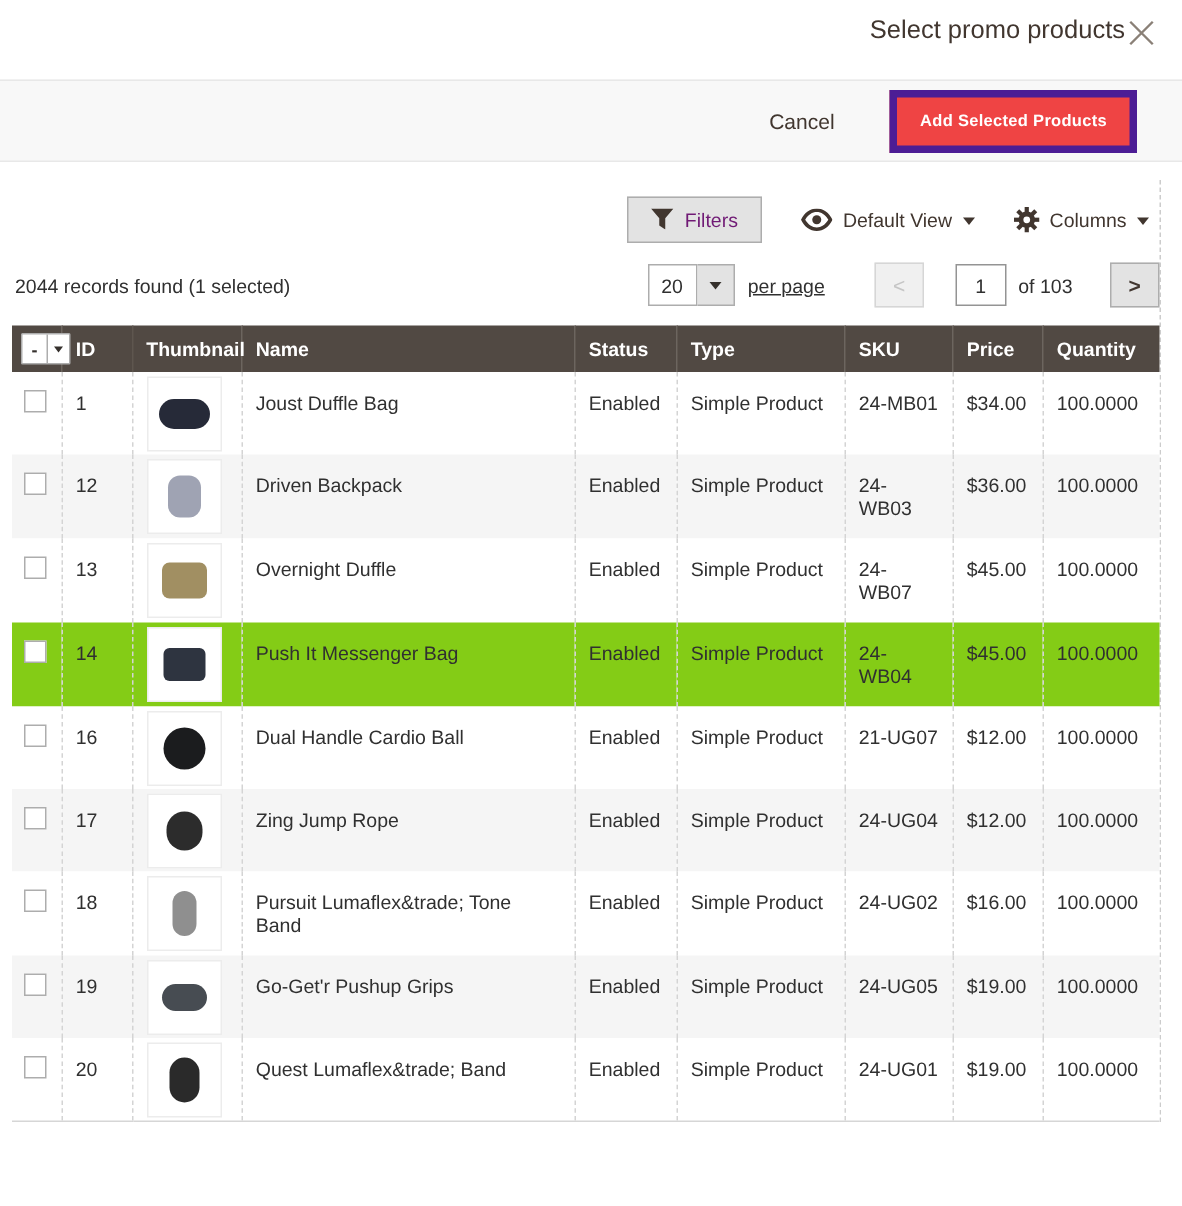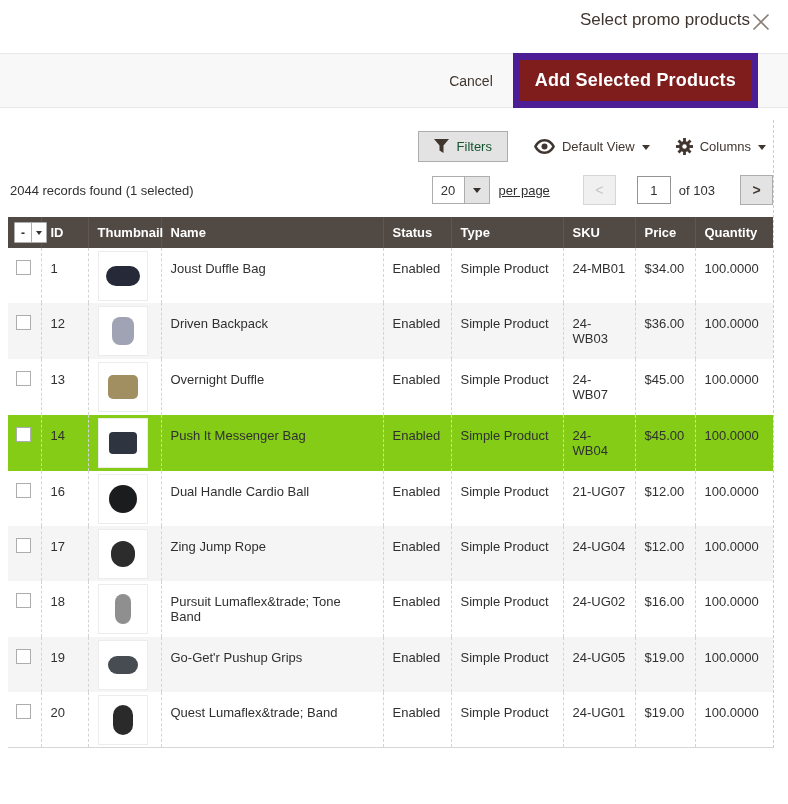--- a/index.html
+++ b/index.html
@@ -5,29 +5,29 @@
   html,body{margin:0;padding:0;background:#fff;}
   body{width:788px;height:804px;overflow:hidden;font-family:"Liberation Sans",sans-serif;font-size:13px;color:#303030;}
   button{font-family:inherit;}
 
   
   .modal-header{display:flex;justify-content:flex-end;align-items:flex-start;padding:10px 16px 0 10px;height:34px;}
   .modal-title{margin:0;font-size:17px;font-weight:400;color:#41362f;}
   .close-btn{background:none;border:0;padding:2px;margin-top:1px;cursor:pointer;line-height:0;}
 
   
-  .toolbar{margin-top:9px;background:#f8f8f8;border-top:1px solid #e8e8e8;border-bottom:1px solid #e8e8e8;height:53px;display:flex;align-items:center;justify-content:flex-end;gap:18px;padding-right:30px;}
+  .toolbar{margin-top:9px;background:#f8f8f8;border-top:1px solid #e8e8e8;border-bottom:1px solid #e8e8e8;height:53px;display:flex;align-items:center;justify-content:flex-end;gap:35px;padding-right:30px;}
   .cancel-btn{background:none;border:0;font-size:14px;color:#41362f;cursor:pointer;padding:4px 2px;}
-  .primary-btn{background:#7f1d1d;color:#fff;border:7px solid #4c1d95;font-weight:700;font-size:18px;padding:10px 15px;cursor:pointer;letter-spacing:.2px;}
+  .primary-btn{background:#ef4444;color:#fff;border:5px solid #4c1d95;font-weight:700;font-size:11px;padding:10px 15px;cursor:pointer;letter-spacing:.2px;}
 
   
   .grid-wrap{margin:12px 14px 0 8px;width:765px;border-right:1px dashed #ccc;}
 
   .controls-row{display:flex;justify-content:flex-end;align-items:center;gap:26px;padding:9px 7px 4px 0;height:34px;}
-  .filters-btn{display:inline-flex;align-items:center;gap:8px;background:#e3e3e3;border:1px solid #adadad;padding:7px 15px;font-size:13px;color:#14532d;cursor:pointer;}
+  .filters-btn{display:inline-flex;align-items:center;gap:8px;background:#e3e3e3;border:1px solid #adadad;padding:7px 15px;font-size:13px;color:#701a75;cursor:pointer;}
   .ctl{display:inline-flex;align-items:center;gap:7px;color:#41362f;cursor:pointer;font-size:13px;}
   .caret{width:0;height:0;border:4px solid transparent;border-top:5px solid #41362f;border-bottom:0;margin-top:2px;}
 
   .status-row{display:flex;justify-content:space-between;align-items:center;padding:8px 0 12px 2px;}
   .records{color:#303030;}
   .paging{display:flex;align-items:center;}
   .pp-select{display:inline-flex;cursor:pointer;}
   .pp-value{width:33px;height:28px;border:1px solid #adadad;background:#fff;display:flex;align-items:center;justify-content:center;box-sizing:border-box;}
   .pp-caret{width:25px;height:28px;border:1px solid #adadad;border-left:0;background:#e3e3e3;display:flex;align-items:center;justify-content:center;box-sizing:border-box;}
   .pp-caret .caret{border-top-color:#35302c;margin-top:1px;}

